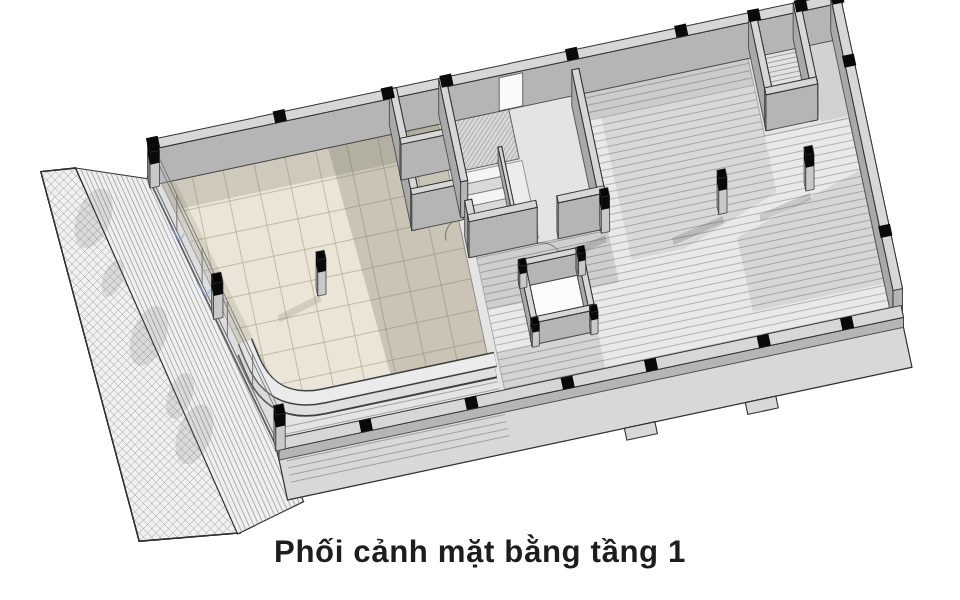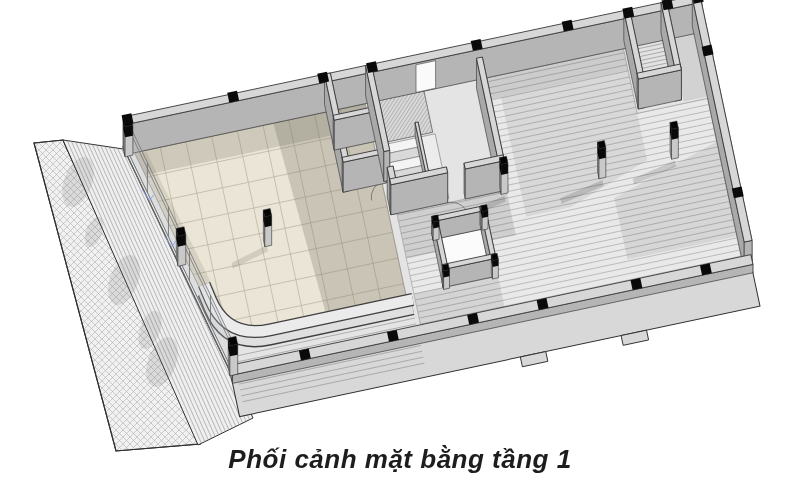--- a/index.html
+++ b/index.html
@@ -1,17 +1,17 @@
 <!DOCTYPE html>
 <html><head>
 <meta charset="utf-8">
 <style>
   html,body{margin:0;padding:0;background:#fff;}
   .canvas{position:relative;width:800px;height:500px;background:#fff;overflow:hidden;
-          font-family:"Liberation Sans",sans-serif;font-style:italic;}
+          font-family:"Liberation Sans",sans-serif;}
   .caption{position:absolute;left:0;right:0;top:444px;text-align:center;
            font-weight:700;font-size:26px;letter-spacing:.5px;color:#1d1d1d;}
   svg{position:absolute;left:0;top:0;}
 </style>
 </head>
 <body>
 
 <div class="canvas">
   <svg id="scene" width="800" height="500" viewBox="0 0 800 500">
       <defs>

